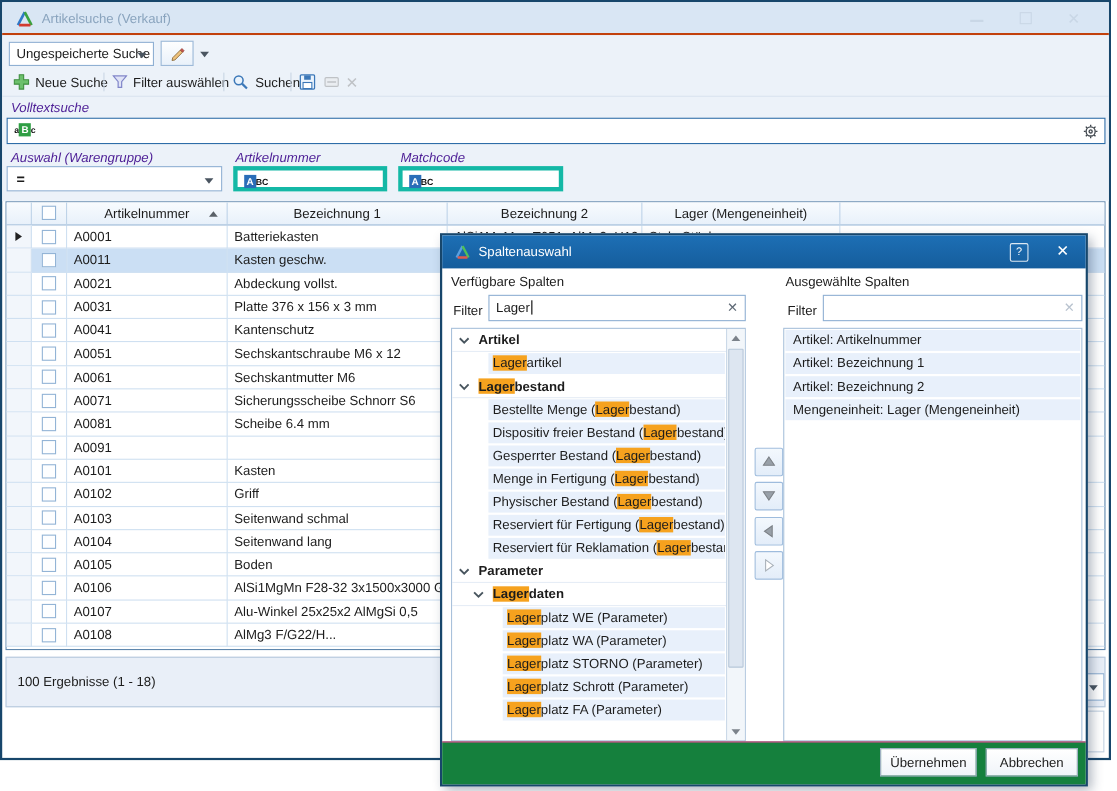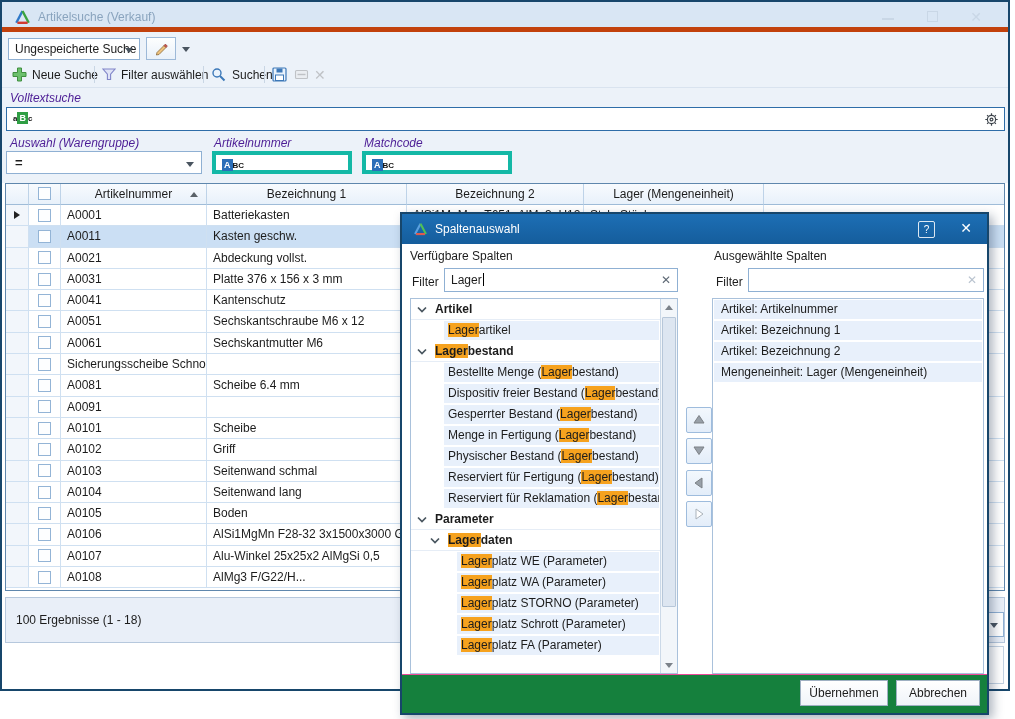--- a/index.html
+++ b/index.html
@@ -1,21 +1,21 @@
 <!DOCTYPE html>
 <html><head>
 <meta charset="utf-8">
 <style>
   * { margin:0; padding:0; box-sizing:border-box; }
   body { font-family:"Liberation Sans", sans-serif; background:#ffffff; }
   #stage { position:relative; width:1015px; height:719px; background:#fff; overflow:hidden; font-size:12px; color:#1c1c1c; }
 
   
   #window { position:absolute; left:0; top:0; width:1010px; height:691px; border:2px solid #17466b; background:#ffffff; }
-  .titlebar { position:absolute; left:0; top:0; right:0; height:30px; background:#d9e6f4; border-bottom:5px solid #c2410c; }
+  .titlebar { position:absolute; left:0; top:0; right:0; height:30px; background:#d9e6f4; border-bottom:2px solid #c2410c; }
   .titlebar .logo { position:absolute; left:12px; top:7px; }
   .titlebar .ttl { position:absolute; left:36px; top:8px; color:#8aa4be; }
   .wbtn { position:absolute; top:0; width:44px; height:30px; text-align:center; color:#c9d7e6; }
   .wbtn .mini { display:inline-block; width:12px; height:2px; background:#c9d7e6; margin-top:16px; }
   .wbtn .maxi { display:inline-block; width:11px; height:11px; border:1px solid #c9d7e6; margin-top:9px; }
   .wbtn .clos { display:inline-block; margin-top:7px; font-size:14px; }
 
   .upper-strip { position:absolute; left:0; top:30px; right:0; height:151px; background:#ecf2f9; }
 
   .combo { position:absolute; background:#fff; border:1px solid #8fb0d3; }
@@ -306,20 +306,21 @@
             <div class="gc">Sechskantmutter M6</div>
             <div class="gc"></div>
             <div class="gc"></div>
             <div class="gc fill"></div>
           </div>
           <div class="g-row">
             <div class="gc ind"></div>
             <div class="gc cbc">
               <span class="cb"></span>
             </div>
+            <div class="gc">A0071</div>
             <div class="gc">Sicherungsscheibe Schnorr S6</div>
             <div class="gc"></div>
             <div class="gc"></div>
             <div class="gc fill"></div>
           </div>
           <div class="g-row">
             <div class="gc ind"></div>
             <div class="gc cbc">
               <span class="cb"></span>
             </div>
@@ -338,21 +339,21 @@
             <div class="gc"></div>
             <div class="gc"></div>
             <div class="gc fill"></div>
           </div>
           <div class="g-row">
             <div class="gc ind"></div>
             <div class="gc cbc">
               <span class="cb"></span>
             </div>
             <div class="gc">A0101</div>
-            <div class="gc">Scheibe</div>
+            <div class="gc">Kasten</div>
             <div class="gc"></div>
             <div class="gc"></div>
             <div class="gc fill"></div>
           </div>
           <div class="g-row">
             <div class="gc ind"></div>
             <div class="gc cbc">
               <span class="cb"></span>
             </div>
             <div class="gc">A0102</div>

